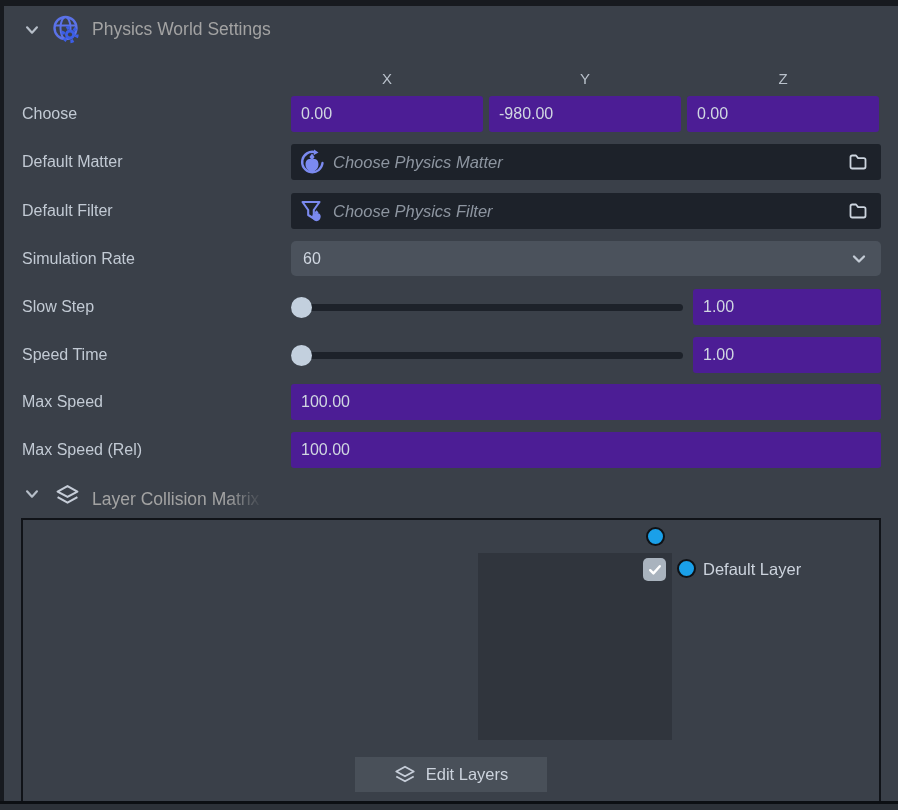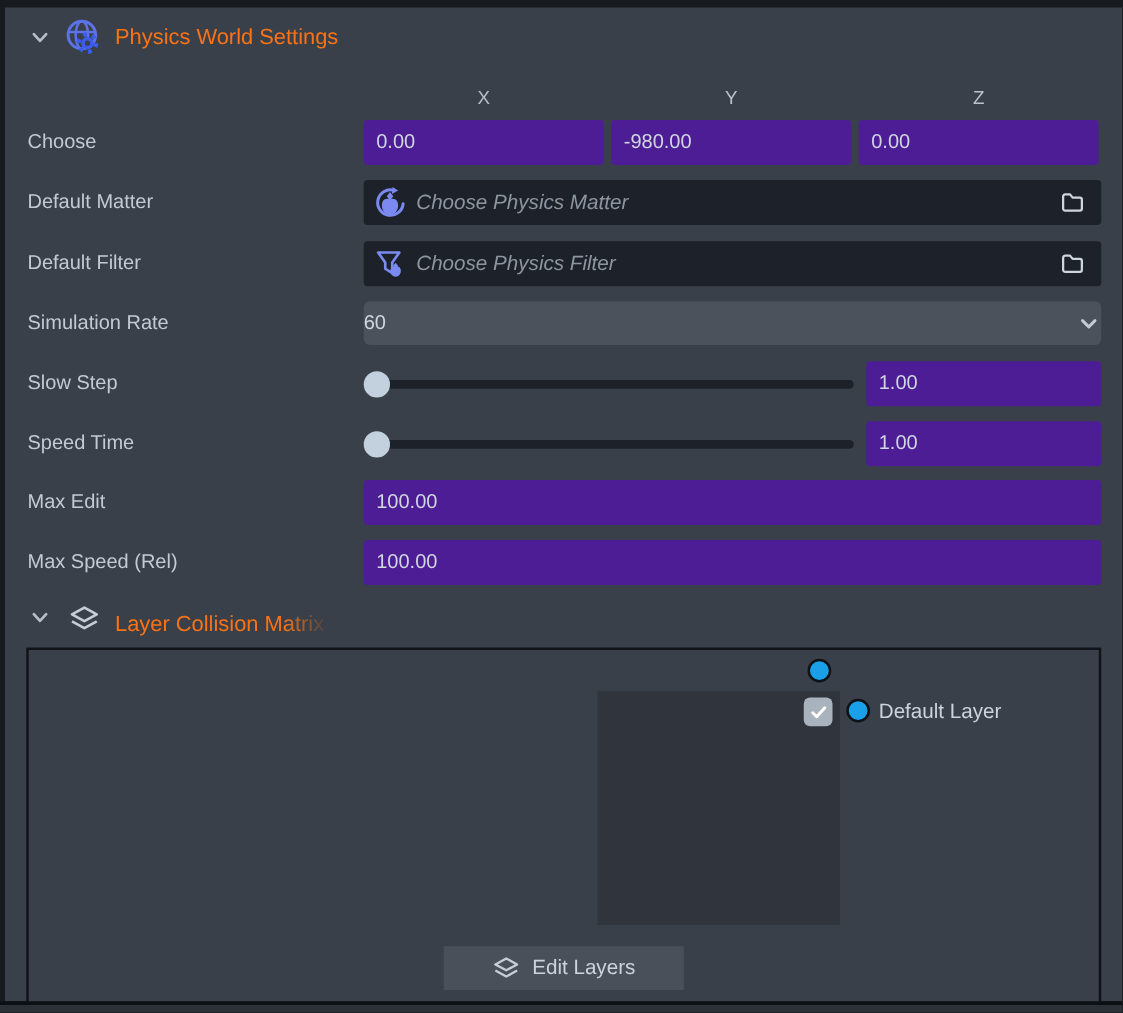--- a/index.html
+++ b/index.html
@@ -16,21 +16,21 @@
   }
   .bottom-line { position:absolute; left:0; top:801px; width:898px; height:3px; background:#0c0f13; }
   .bottom-strip { position:absolute; left:0; top:804px; width:898px; height:6px; background:#2c3138; }
 
   
   .sec-chevron { position:absolute; width:18px; height:18px; cursor:pointer; }
   .sec1-chevron { left:19px; top:15px; }
   .sec2-chevron { left:19px; top:479px; }
   .globe-icon { position:absolute; left:46px; top:7px; width:32px; height:32px; }
   .layers-icon-sec { position:absolute; left:51px; top:477px; width:25px; height:25px; }
-  .sec-title { position:absolute; font-size:17.5px; font-weight:500; color:#f97316; white-space:nowrap; }
+  .sec-title { position:absolute; font-size:17.5px; font-weight:500; color:#a3a3a3; white-space:nowrap; }
   .sec1-title { left:88px; top:13px; line-height:20px; }
   .sec2-title {
     left:88px; top:482px; line-height:22px; width:178px; overflow:hidden;
     -webkit-mask-image:linear-gradient(90deg,#000 76%,transparent 96%);
             mask-image:linear-gradient(90deg,#000 76%,transparent 96%);
   }
 
   
   .row-label { position:absolute; left:18px; height:36px; line-height:36px; font-size:16px; color:#c2cad4; white-space:nowrap; }
   .axis-label { position:absolute; top:64px; width:192px; height:18px; text-align:center; font-size:15px; color:#b9c1cb; }
@@ -45,21 +45,21 @@
   .obj-field {
     position:absolute; left:287px; width:590px; height:36px; background:#1d222a;
     border-radius:3px; display:flex; align-items:center; padding:0 12px 0 8px; cursor:pointer;
   }
   .obj-field .obj-icon { width:26px; height:26px; flex:0 0 auto; margin-right:8px; }
   .obj-field .obj-placeholder { flex:1; font-size:16.5px; font-style:italic; color:#8d95a0; line-height:36px; }
   .obj-field .folder-btn { width:22px; height:22px; flex:0 0 auto; cursor:pointer; }
 
   .select-field {
     position:absolute; left:287px; top:235px; width:590px; height:35px; background:#4b525c;
-    border-radius:5px; display:flex; align-items:center; padding:0 0; cursor:pointer;
+    border-radius:5px; display:flex; align-items:center; padding:0 12px; cursor:pointer;
   }
   .select-field .select-value { flex:1; font-size:16px; color:#d0d7e1; }
   .select-field .select-chevron { width:20px; height:20px; flex:0 0 auto; }
 
   .slider { position:absolute; left:287px; width:392px; height:36px; cursor:pointer; }
   .slider .track { position:absolute; left:0; top:15px; width:392px; height:7px; background:#1d222a; border-radius:4px; }
   .slider .knob { position:absolute; left:0; top:8px; width:21px; height:21px; border-radius:50%; background:#c3d0de; }
 
   
   .matrix {
@@ -155,21 +155,21 @@
     </div>
     <input class="tinput" style="left: 689px; top: 283px; width: 188px;" value="1.00">
 
     <div class="row-label" style="top:331px;">Speed Time</div>
     <div class="slider" style="top:331px;">
       <div class="track"></div>
       <div class="knob"></div>
     </div>
     <input class="tinput" style="left: 689px; top: 331px; width: 188px;" value="1.00">
 
-    <div class="row-label" style="top:378px;">Max Edit</div>
+    <div class="row-label" style="top:378px;">Max Speed</div>
     <input class="tinput" style="left: 287px; top: 378px; width: 590px;" value="100.00">
 
     <div class="row-label" style="top:426px;">Max Speed (Rel)</div>
     <input class="tinput" style="left: 287px; top: 426px; width: 590px;" value="100.00">
 
     <svg class="sec-chevron sec2-chevron" viewBox="0 0 20 20">
       <polyline points="4.5,7 10,13 15.5,7" fill="none" stroke="#b6bec8" stroke-width="2.4" stroke-linecap="round" stroke-linejoin="round"></polyline>
     </svg>
     <svg class="layers-icon-sec" viewBox="0 0 24 24">
       <polygon points="12,3 21.5,8.2 12,13.4 2.5,8.2" fill="none" stroke="#c6cdd8" stroke-width="2" stroke-linejoin="round"></polygon>

